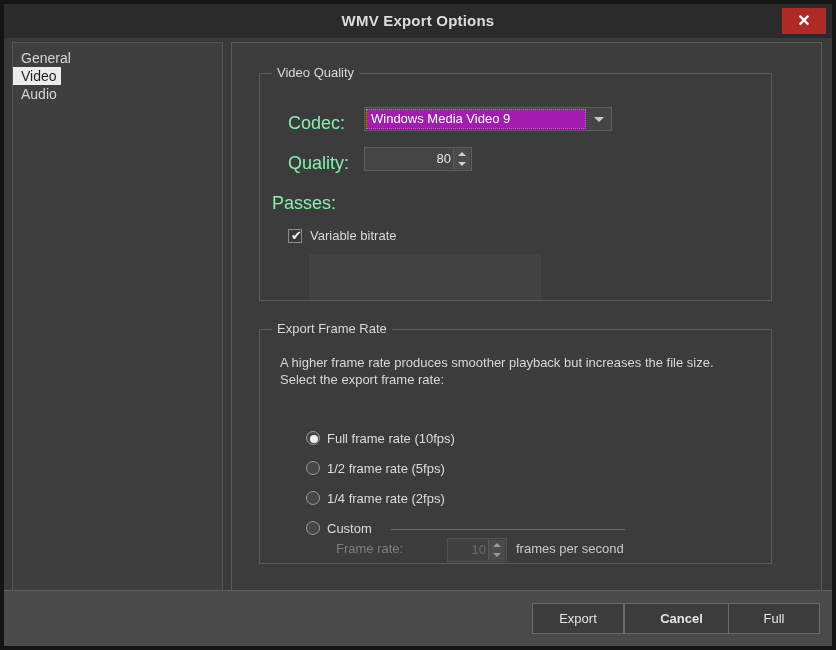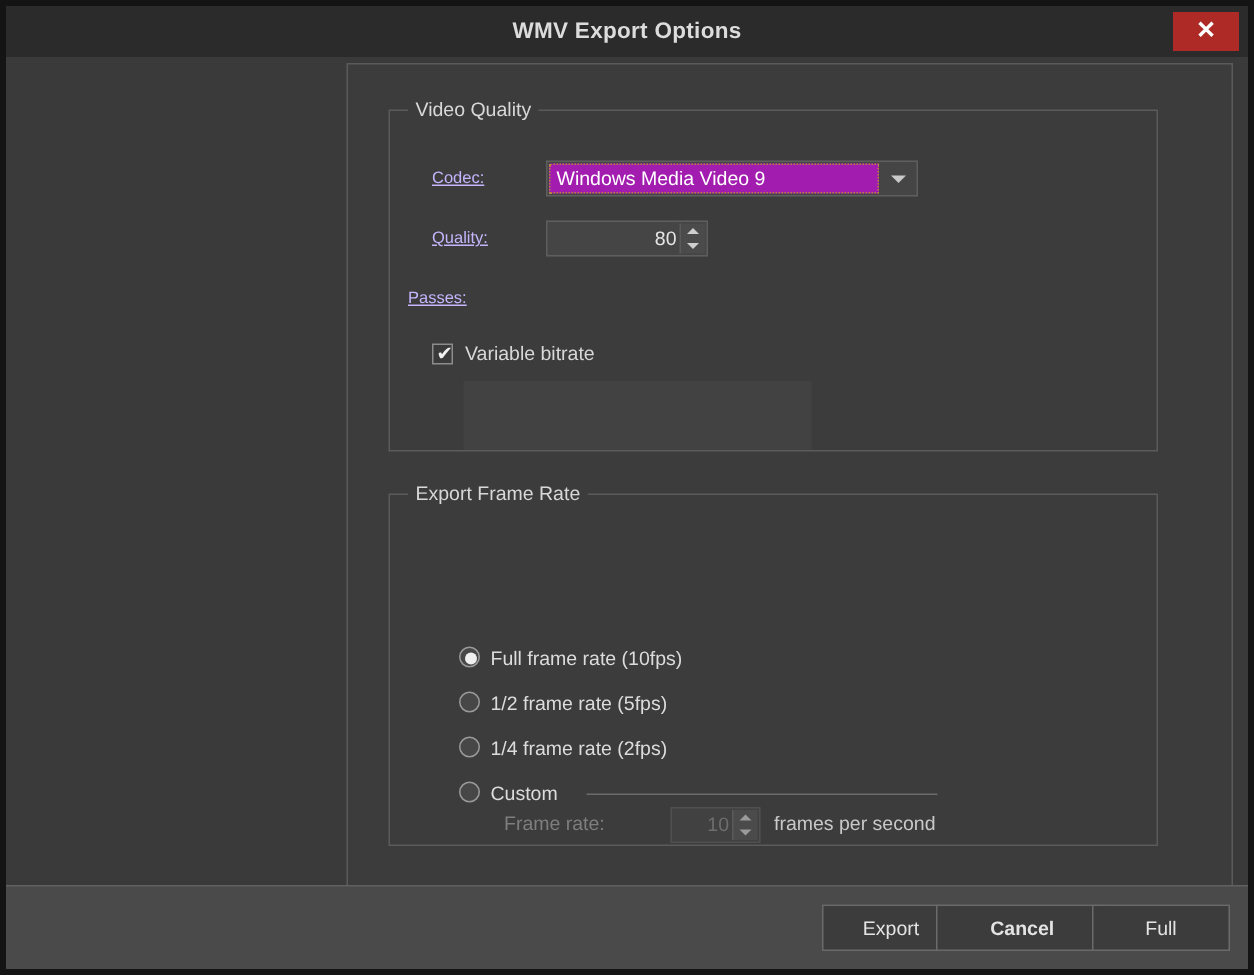--- a/index.html
+++ b/index.html
@@ -125,23 +125,22 @@
     padding: 0 5px;
     font-size: 13px;
     color: #d8d8d8;
   }
   #gb-video { left: 27px; top: 30px; width: 513px; height: 228px; }
   #gb-framerate { left: 27px; top: 286px; width: 513px; height: 235px; }
 
   
   .form-label {
     position: absolute;
-    font-size: 11px;
-    color: #c4b5fd;
-    text-decoration: underline;
+    font-size: 18px;
+    color: #86efac;
   }
 
   
   .combo {
     position: absolute;
     background: #454545;
     border: 1px solid #5e5e5e;
     height: 24px;
   }
   .combo-text {
@@ -340,36 +339,47 @@
     top: 12px;
     height: 31px;
     line-height: 29px;
     text-align: center;
     background: #3c3c3c;
     border: 1px solid #6a6a6a;
     color: #e4e4e4;
     font-size: 13px;
     cursor: pointer;
   }
-  #btn-export { left: 544px; width: 92px; }
+  #btn-export { left: 528px; width: 92px; }
   #btn-cancel { left: 620px; width: 115px; font-weight: bold; }
   #btn-help   { left: 724px; width: 92px; }
 </style>
 </head>
 <body>
 
 <div id="window">
 
   <div id="titlebar">
     <div id="title-text">WMV Export Options</div>
     <div id="close-btn">✕</div>
   </div>
 
   <div id="body-area">
 
+    <div id="sidebar">
+      <div class="nav-row">
+        <span class="nav-item">General</span>
+      </div>
+      <div class="nav-row">
+        <span class="nav-item selected">Video</span>
+      </div>
+      <div class="nav-row">
+        <span class="nav-item">Audio</span>
+      </div>
+    </div>
 
     <div id="main-panel">
 
       <div class="groupbox" id="gb-video">
         <div class="group-label">Video Quality</div>
 
         <div id="vq-inner"></div>
 
         <div class="form-label" style="left:28px; top:39px;">Codec:</div>
         <div class="combo" id="codec-combo">
@@ -396,20 +406,24 @@
           <span class="cbox">
             <span class="tick">✔</span>
           </span>
           <span id="vbr-label">Variable bitrate</span>
         </div>
       </div>
 
       <div class="groupbox" id="gb-framerate">
         <div class="group-label">Export Frame Rate</div>
 
+        <div id="fr-desc">
+          <div>A higher frame rate produces smoother playback but increases the file size.</div>
+          <div>Select the export frame rate:</div>
+        </div>
 
         <div class="radio-row" id="r0">
           <span class="radio">
               <span class="dot"></span>
             </span>
           <span class="radio-label">Full frame rate (10fps)</span>
         </div>
         <div class="radio-row" id="r1">
           <span class="radio"></span>
           <span class="radio-label">1/2 frame rate (5fps)</span>

